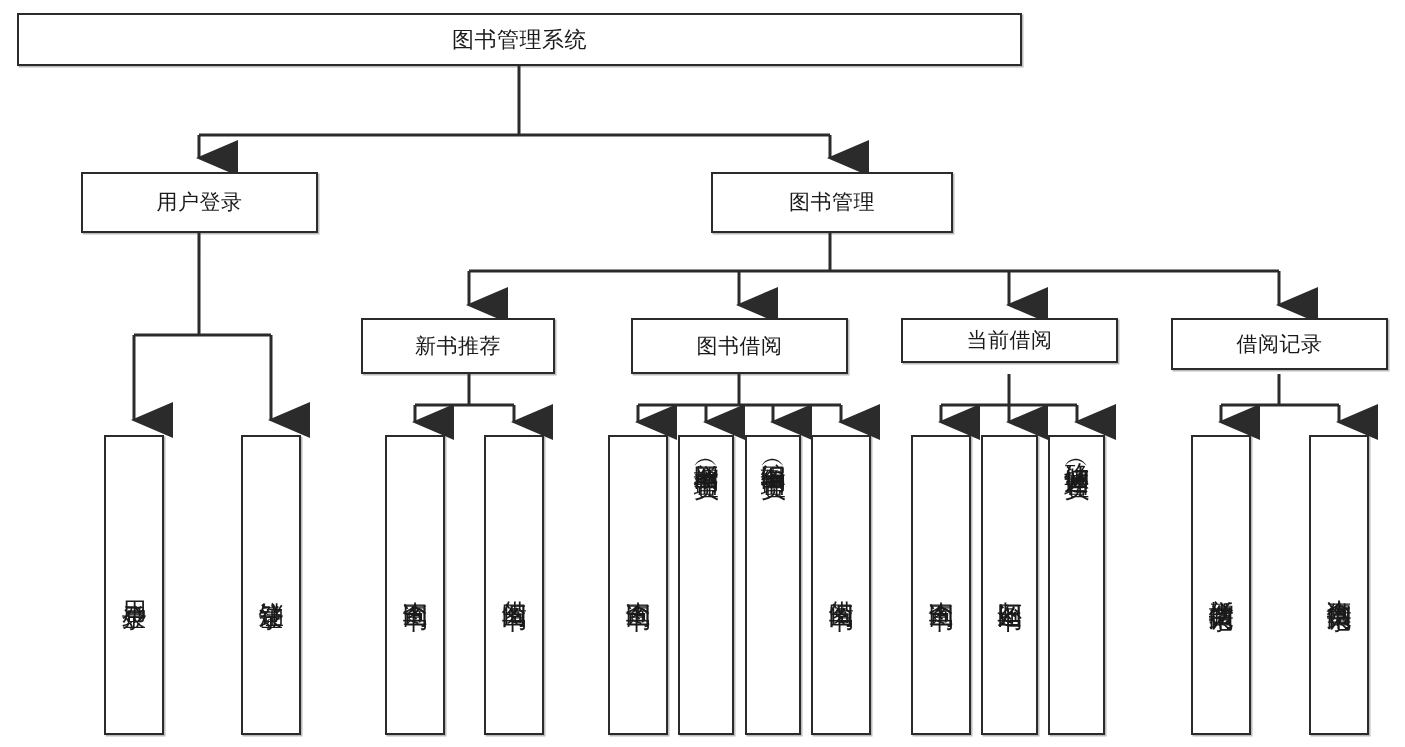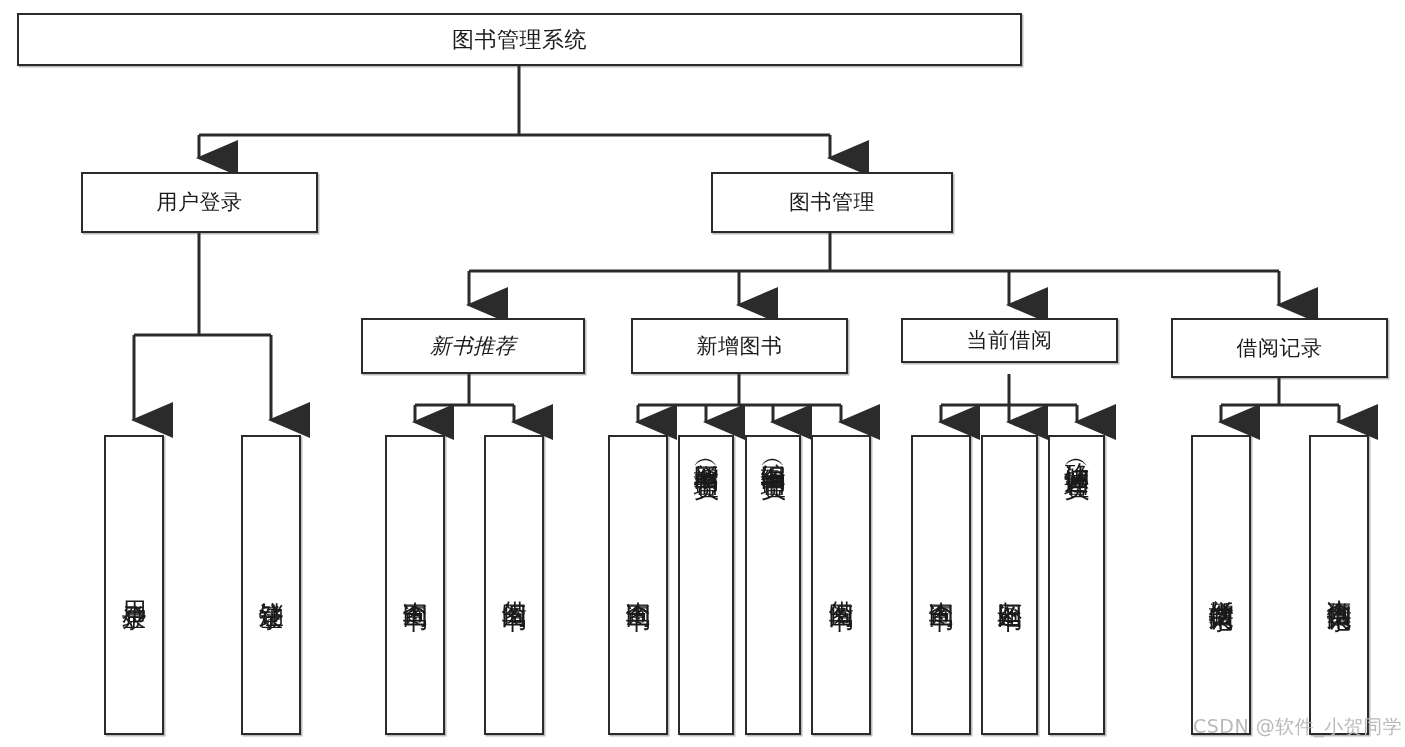--- a/index.html
+++ b/index.html
@@ -140,33 +140,33 @@
   </div>
 
   <div class="node horiz" style="left:81px; top:172px; width:237px; height:61px;">
     <span class="lbl">用户登录</span>
   </div>
 
   <div class="node horiz" style="left:711px; top:172px; width:242px; height:61px;">
     <span class="lbl">图书管理</span>
   </div>
 
-  <div class="node horiz" style="left:361px; top:318px; width:224px; height:56px;font-style:italic;">
+  <div class="node horiz" style="left:361px; top:318px; width:194px; height:56px;">
     <span class="lbl">新书推荐</span>
   </div>
 
   <div class="node horiz" style="left:631px; top:318px; width:217px; height:56px;">
-    <span class="lbl">新增图书</span>
+    <span class="lbl">图书借阅</span>
   </div>
 
   <div class="node horiz" style="left:901px; top:318px; width:217px; height:45px;">
     <span class="lbl">当前借阅</span>
   </div>
 
-  <div class="node horiz" style="left:1171px; top:318px; width:217px; height:60px;">
+  <div class="node horiz" style="left:1171px; top:318px; width:217px; height:52px;">
     <span class="lbl">借阅记录</span>
   </div>
 
   <div class="node vert vcenter" style="left:104px; top:435px; width:60px; height:300px;">
     <span class="lbl">用户登录</span>
   </div>
 
   <div class="node vert vcenter" style="left:241px; top:435px; width:60px; height:300px;">
     <span class="lbl">注销登录</span>
   </div>
@@ -208,15 +208,14 @@
   </div>
 
   <div class="node vert vcenter" style="left:1191px; top:435px; width:60px; height:300px;">
     <span class="lbl">新增借阅记录</span>
   </div>
 
   <div class="node vert vcenter" style="left:1309px; top:435px; width:60px; height:300px;">
     <span class="lbl">查询借阅记录</span>
   </div>
 
-  <div class="watermark" style="left:1193px; top:714px;">CSDN @软件_小贺同学</div>
 
 </div>
 
 </body></html>

